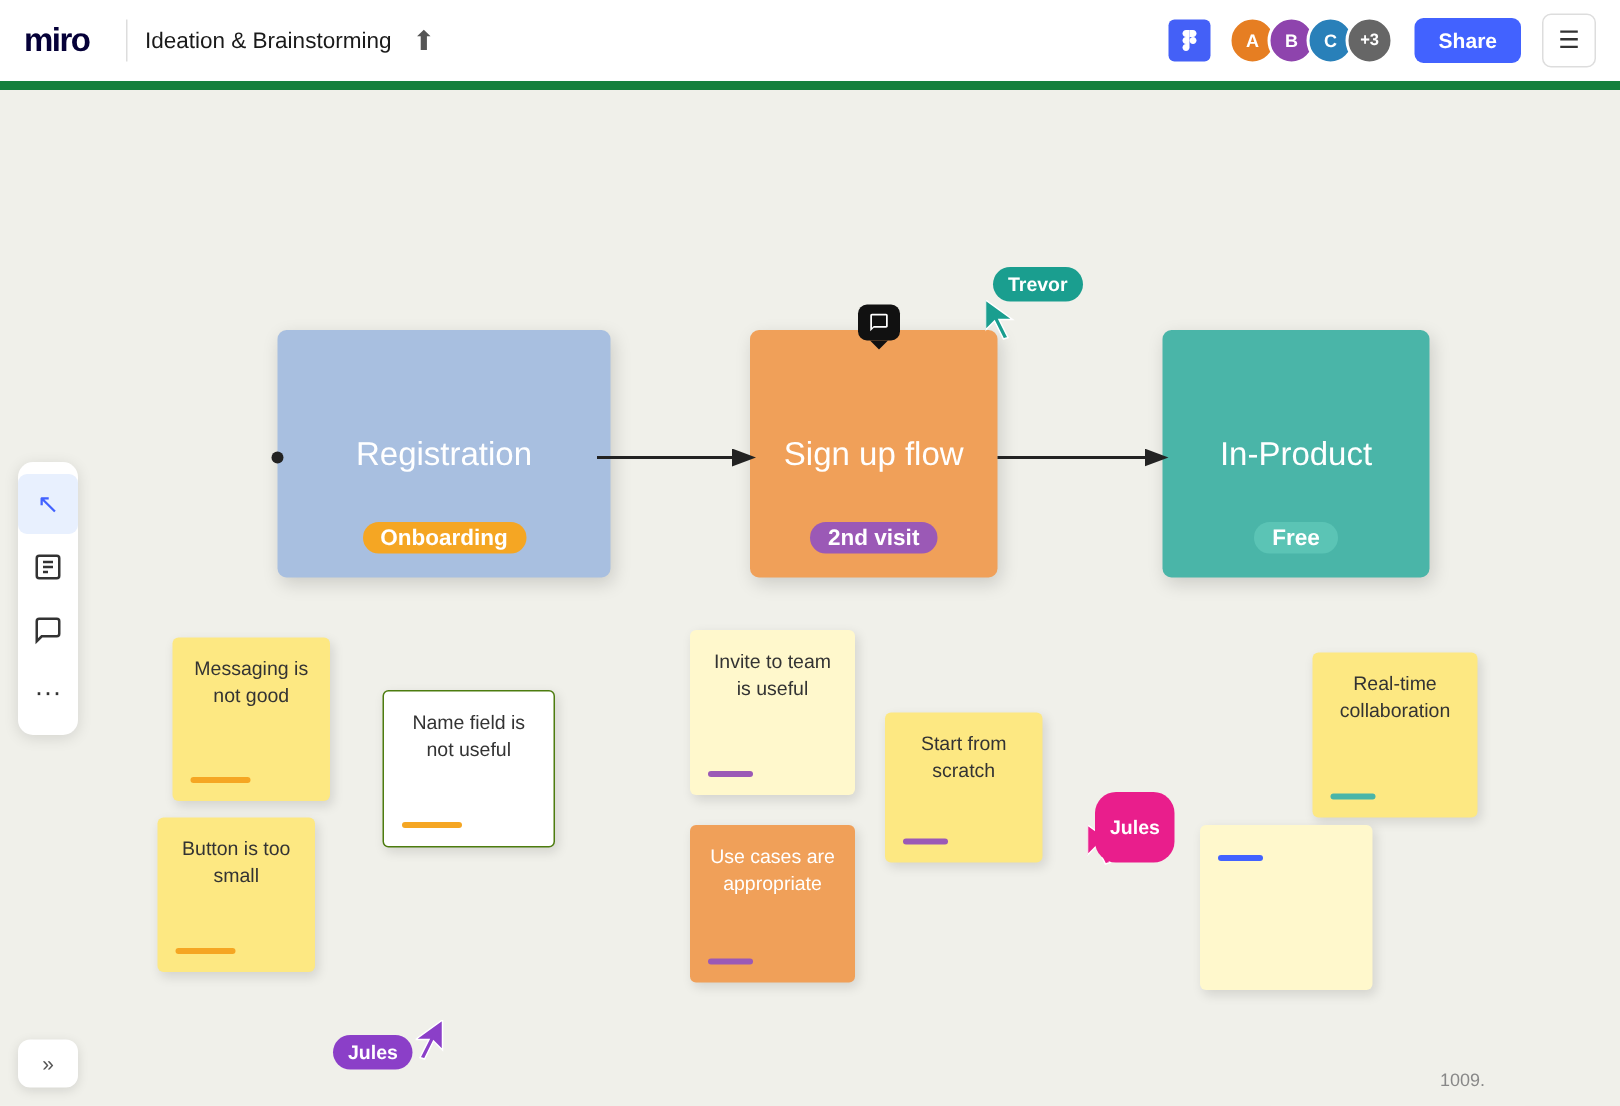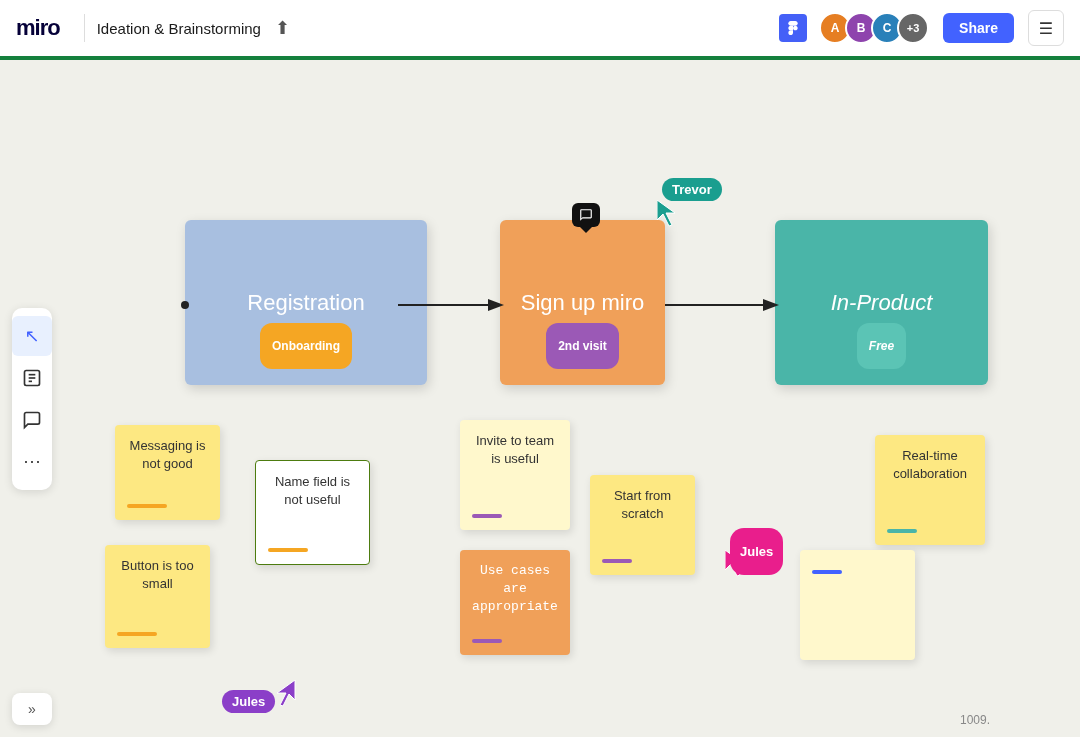--- a/index.html
+++ b/index.html
@@ -11,21 +11,21 @@
       background: #f5f5f0;
       position: relative;
     }
 
     
     #header {
       position: absolute;
       top: 0; left: 0; right: 0;
       height: 60px;
       background: #fff;
-      border-bottom: 4px solid #15803d;
+      border-bottom: 6px solid #15803d;
       display: flex;
       align-items: center;
       padding: 0 16px;
       z-index: 100;
     }
     .miro-logo {
       font-size: 22px;
       font-weight: 900;
       color: #050038;
       letter-spacing: -1px;
@@ -208,22 +208,22 @@
     .flow-box-title {
       font-size: 22px;
       font-weight: 500;
       color: #fff;
       text-align: center;
     }
     .flow-tag {
       position: absolute;
       bottom: 16px;
       border-radius: 12px;
-      padding: 16px 12px;
-      font-size: 12px;
+      padding: 2px 12px;
+      font-size: 15px;
       font-weight: 600;
       color: #fff;
     }
 
     
     svg.connectors {
       position: absolute;
       top: 0; left: 0;
       width: 100%;
       height: 100%;
@@ -370,62 +370,62 @@
         </svg>
     </div>
     <div class="toolbar-btn">
       <svg width="20" height="20" viewBox="0 0 24 24" fill="none" stroke="currentColor" stroke-width="2">
           <path d="M21 15a2 2 0 0 1-2 2H7l-4 4V5a2 2 0 0 1 2-2h14a2 2 0 0 1 2 2z"></path>
         </svg>
     </div>
     <div class="toolbar-btn">···</div>
   </div>
 
-  <div class="flow-box" style="left:185px; top:160px; width:242px; height:165px; background:#a8bfe0;">
+  <div class="flow-box" style="left:185px; top:160px; width:222px; height:165px; background:#a8bfe0;">
     <span class="flow-box-title">Registration</span>
     <span class="flow-tag" style="background:#f5a623;">Onboarding</span>
   </div>
 
   <div class="flow-box" style="left:500px; top:160px; width:165px; height:165px; background:#f0a059;">
-    <span class="flow-box-title">Sign up miro</span>
+    <span class="flow-box-title">Sign up flow</span>
     <span class="flow-tag" style="background:#9b59b6;">2nd visit</span>
   </div>
 
-  <div class="flow-box" style="left:775px; top:160px; width:213px; height:165px; background:#4ab5a8;font-style:italic;">
+  <div class="flow-box" style="left:775px; top:160px; width:178px; height:165px; background:#4ab5a8;">
     <span class="flow-box-title">In-Product</span>
     <span class="flow-tag" style="background:#5bc4b5;">Free</span>
   </div>
 
   <div class="comment-bubble" style="left:572px; top:143px;">
     <svg width="14" height="14" viewBox="0 0 24 24" fill="white">
         <path d="M20 2H4c-1.1 0-2 .9-2 2v18l4-4h14c1.1 0 2-.9 2-2V4c0-1.1-.9-2-2-2zm0 14H6l-2 2V4h16v12z"></path>
       </svg>
   </div>
 
-  <div class="sticky" style="left:115px; top:365px; width:105px; height:95px; background:#fde882;">
+  <div class="sticky" style="left:115px; top:365px; width:105px; height:109px; background:#fde882;">
     <span class="sticky-text">Messaging is not good</span>
     <div class="sticky-bar" style="background:#f5a623;"></div>
   </div>
 
   <div class="sticky" style="left:105px; top:485px; width:105px; height:103px; background:#fde882;">
     <span class="sticky-text">Button is too small</span>
     <div class="sticky-bar" style="background:#f5a623;"></div>
   </div>
 
   <div class="sticky" style="left:255px; top:400px; width:115px; height:105px; background:#ffffff; border:1px solid #4d7c0f;">
     <span class="sticky-text">Name field is not useful</span>
     <div class="sticky-bar" style="background:#f5a623;"></div>
   </div>
 
   <div class="sticky" style="left:460px; top:360px; width:110px; height:110px; background:#fff8cc;">
     <span class="sticky-text">Invite to team is useful</span>
     <div class="sticky-bar" style="background:#9b59b6; width:30px;"></div>
   </div>
 
-  <div class="sticky" style="left:460px; top:490px; width:110px; height:105px; background:#f0a059;font-family:Liberation Mono, monospace;">
+  <div class="sticky" style="left:460px; top:490px; width:110px; height:105px; background:#f0a059;">
     <span class="sticky-text" style="color:#fff;">Use cases are appropriate</span>
     <div class="sticky-bar" style="background:#9b59b6; width:30px;"></div>
   </div>
 
   <div class="sticky" style="left:590px; top:415px; width:105px; height:100px; background:#fde882;">
     <span class="sticky-text">Start from scratch</span>
     <div class="sticky-bar" style="background:#9b59b6; width:30px;"></div>
   </div>
 
   <div class="sticky" style="left:875px; top:375px; width:110px; height:110px; background:#fde882;">

